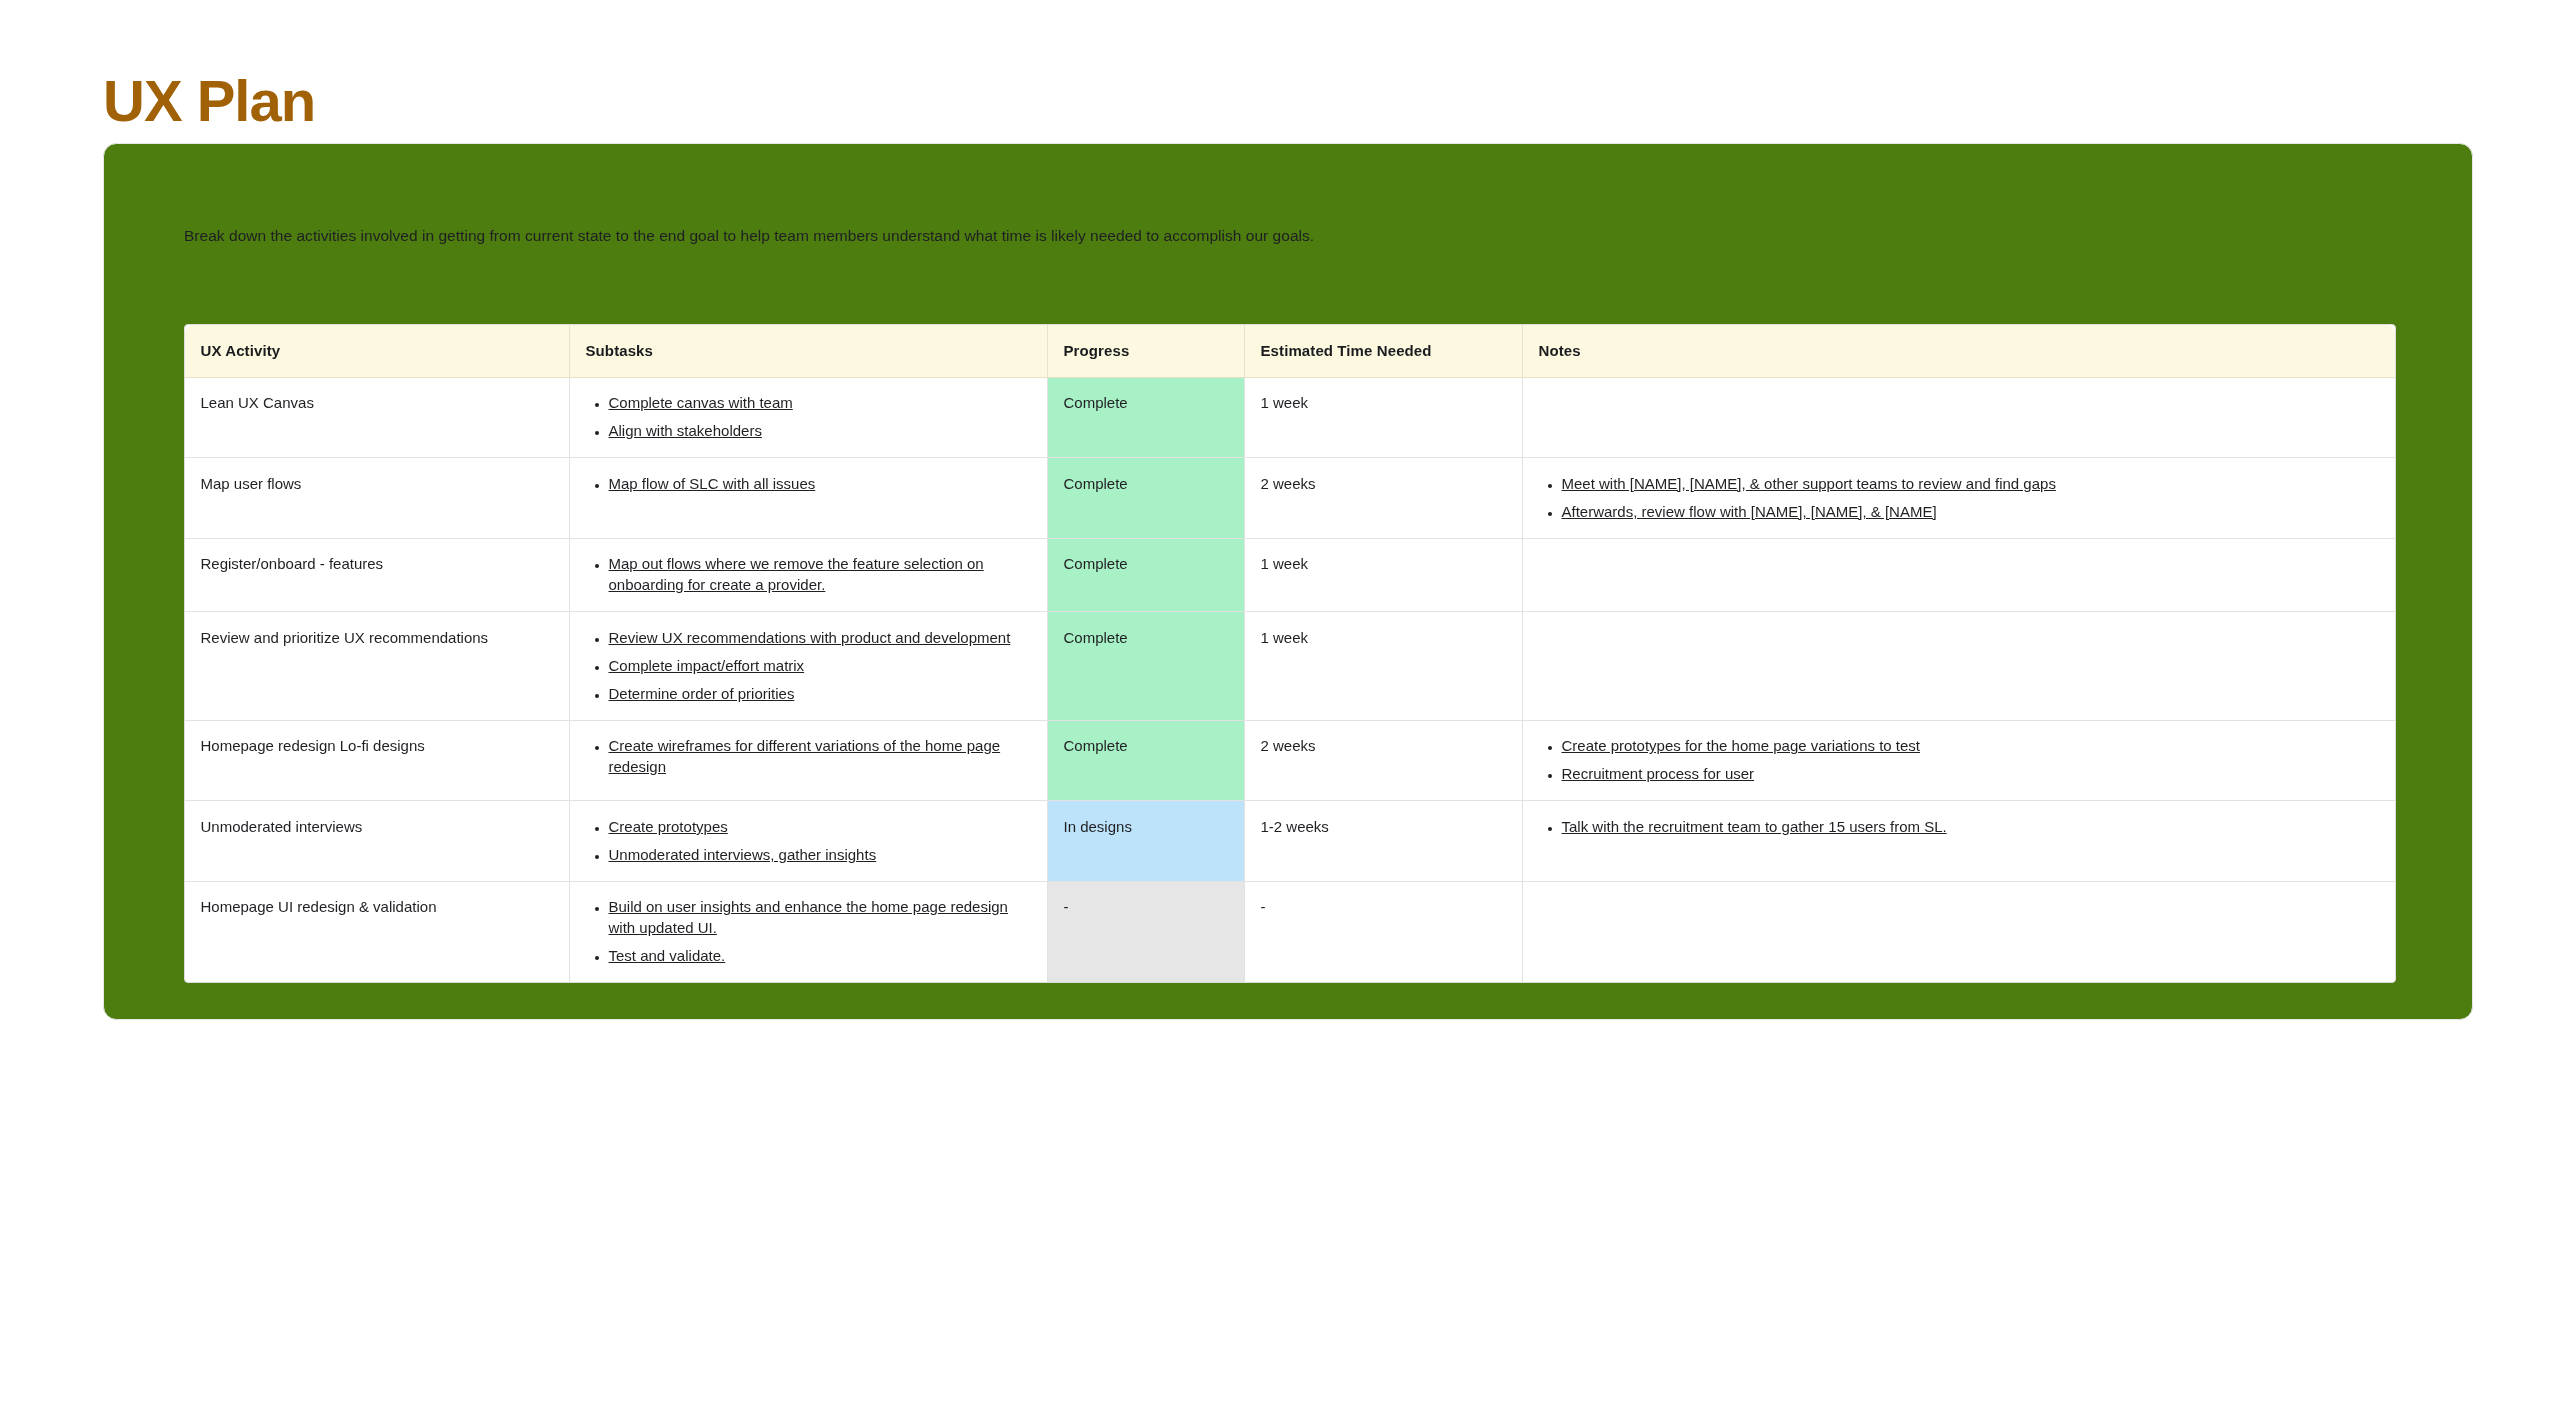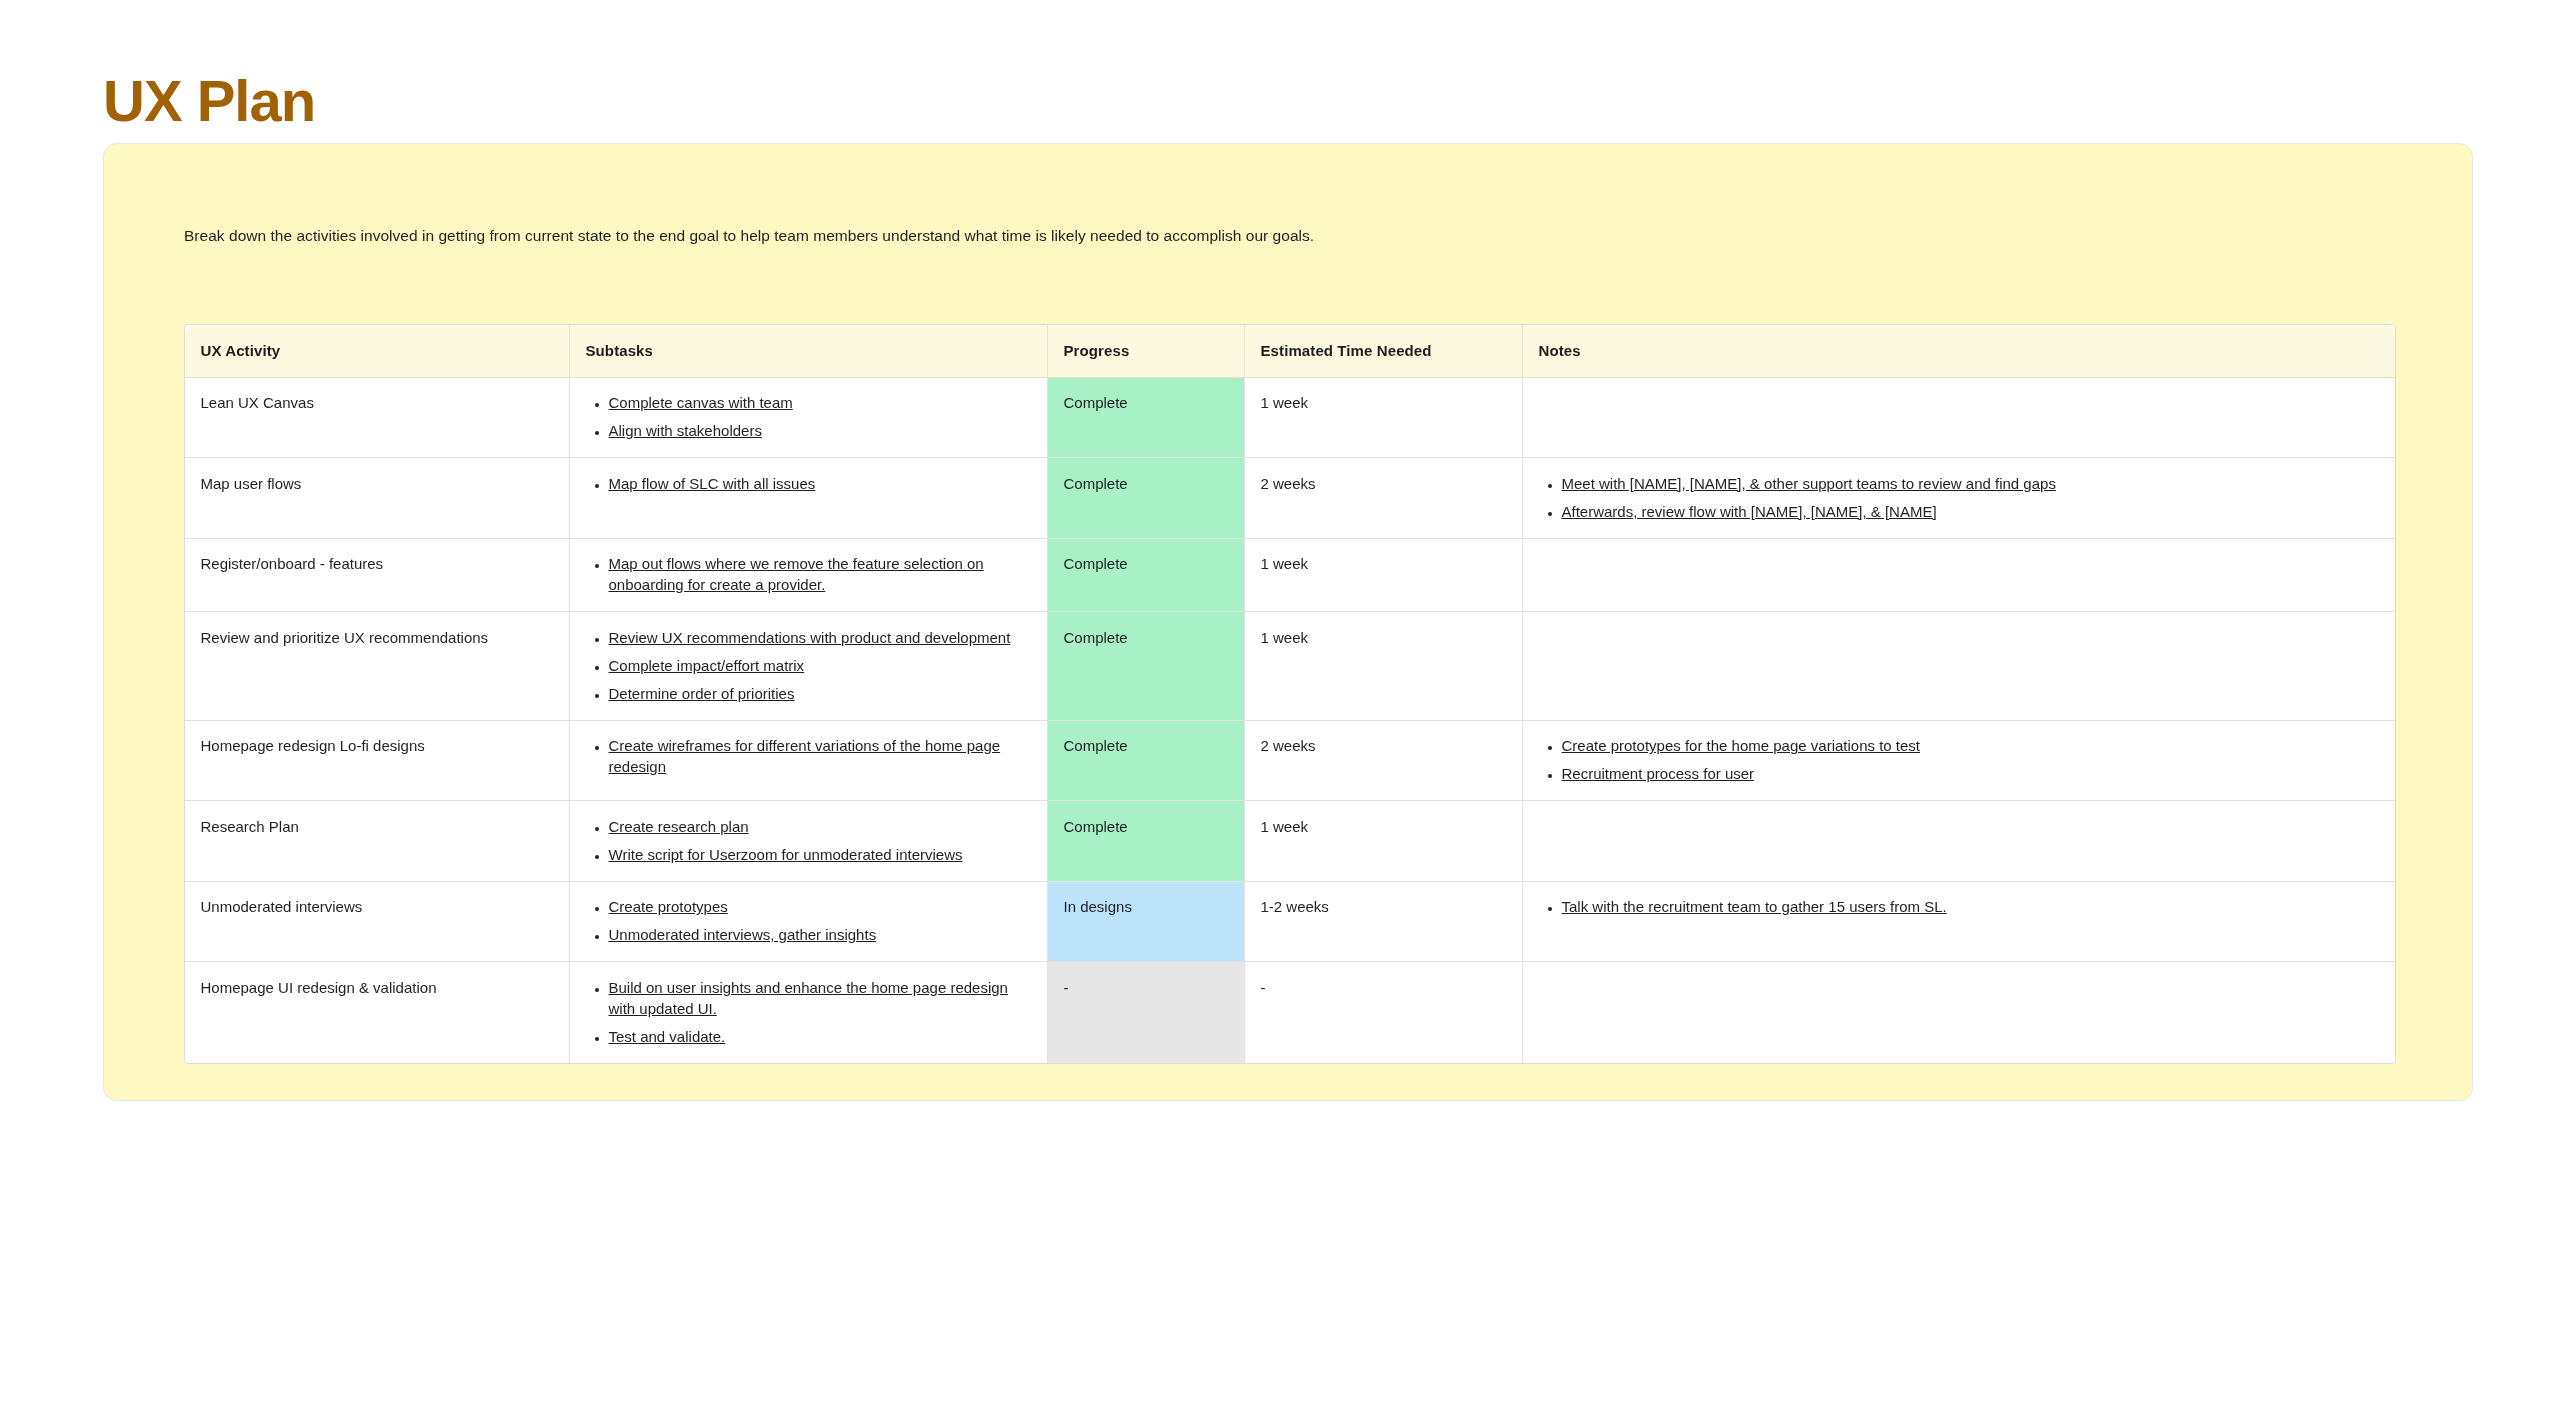--- a/index.html
+++ b/index.html
@@ -48,21 +48,21 @@
     font-size: 13px;
     line-height: 1;
     color: #24262a;
     font-weight: 400;
     white-space: nowrap;
   }
 
   
   .card {
     margin-top: 13.4px;
-    background: #fef9c3;
+    background: #4d7c0f;
     border: 0.5px solid #e6e6e6;
     border-radius: 13.4px;
     box-sizing: border-box;
     width: 2370px;
     padding: 0 0 36px 0;
   }
 
   .card-description {
     font-size: 15.5px;
     line-height: 1.45;
@@ -239,32 +239,20 @@
               <td class="cell-progress status-complete">Complete</td>
               <td>2 weeks</td>
               <td>
                 <ul class="bullets">
                   <li>Create prototypes for the home page variations to test</li>
                   <li>Recruitment process for user</li>
                 </ul>
               </td>
             </tr>
             <tr>
-              <td>Research Plan</td>
-              <td>
-                <ul class="bullets">
-                  <li>Create research plan</li>
-                  <li>Write script for Userzoom for unmoderated interviews</li>
-                </ul>
-              </td>
-              <td class="cell-progress status-complete">Complete</td>
-              <td>1 week</td>
-              <td></td>
-            </tr>
-            <tr>
               <td>Unmoderated interviews</td>
               <td>
                 <ul class="bullets">
                   <li>Create prototypes</li>
                   <li>Unmoderated interviews, gather insights</li>
                 </ul>
               </td>
               <td class="cell-progress status-inprogress">In designs</td>
               <td>1-2 weeks</td>
               <td>

